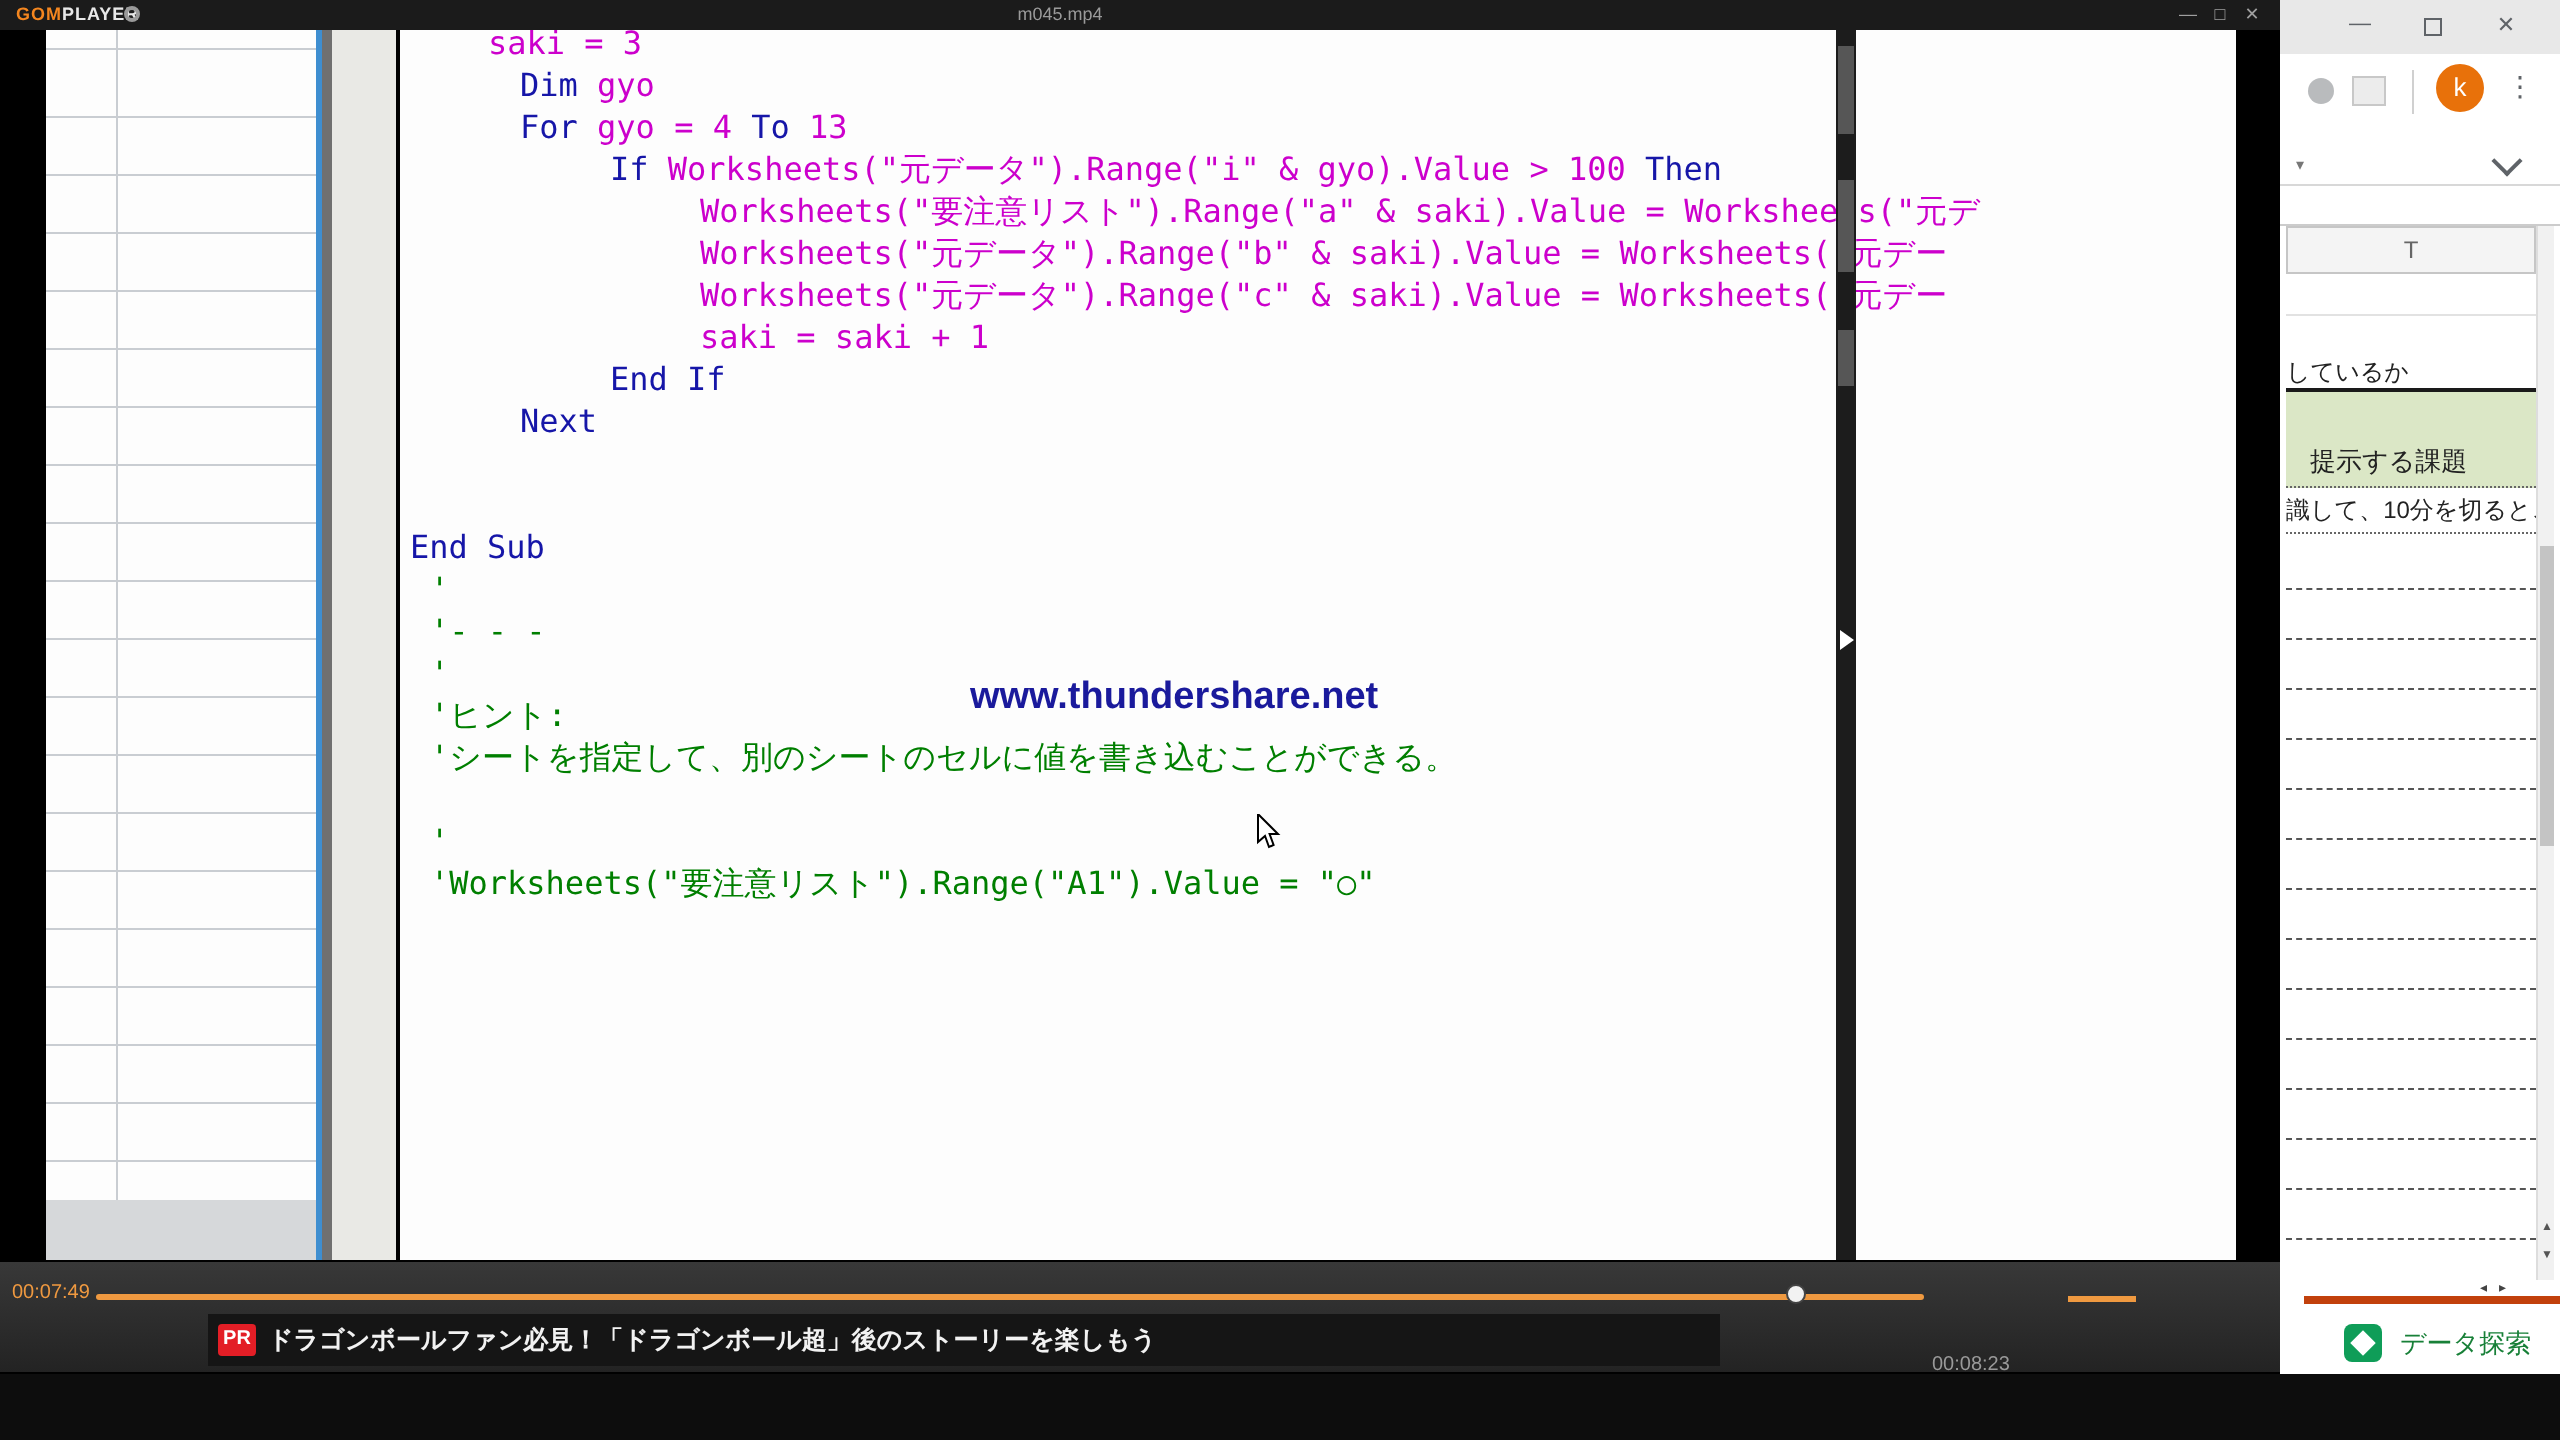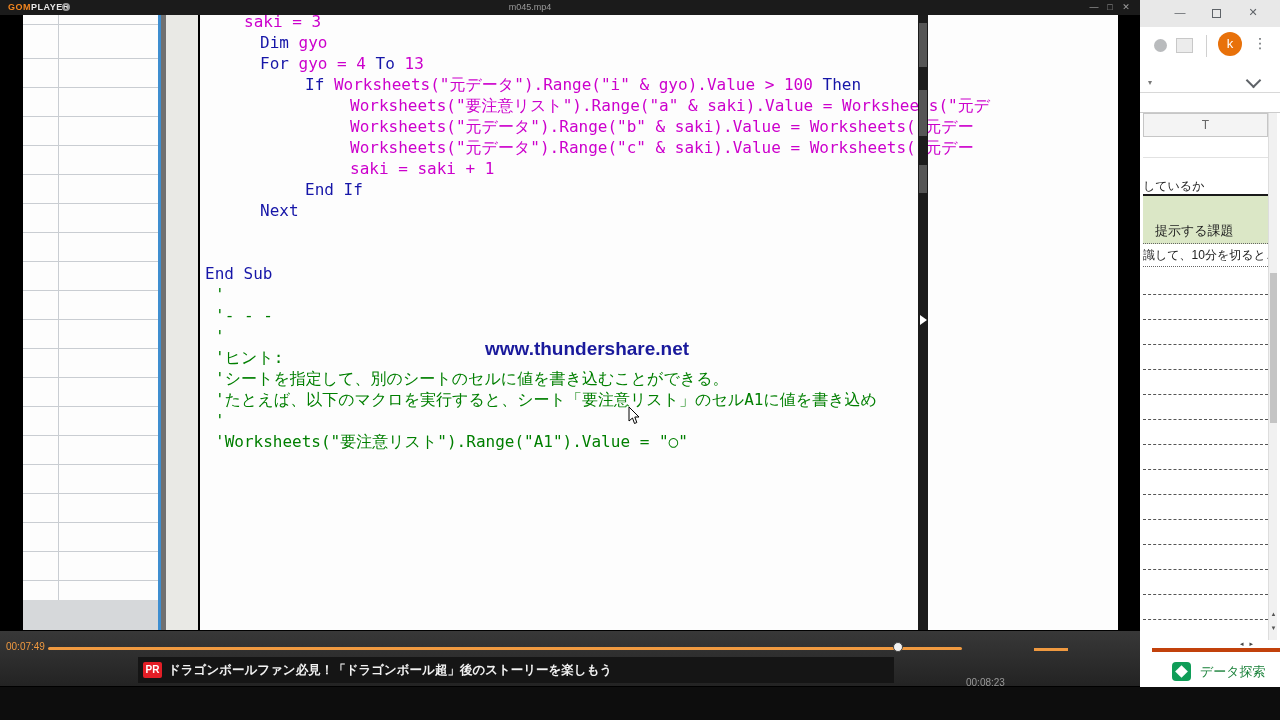--- a/index.html
+++ b/index.html
@@ -38,21 +38,21 @@
   #cursor{left:428px;top:392px;}
 
   
   #ctrl{left:0;top:630px;width:1140px;height:56px;background:linear-gradient(#383838,#232323);
     border-top:1px solid #000;box-sizing:border-box;}
   .timecur{left:6px;top:10px;font-size:10px;color:var(--accent,#e8a33d);}
   .timetot{left:966px;top:10px;font-size:10px;color:#999;margin-top:36px;}
   #track{left:48px;top:16px;width:914px;height:3px;background:#ef9940;border-radius:2px;}
   #handle{left:893px;top:11px;width:10px;height:10px;border-radius:50%;background:#f2f2f2;border:1px solid #444;box-sizing:border-box;}
   #vol{left:1034px;top:17px;width:34px;height:3px;background:#ef9940;}
-  #adbar{left:138px;top:26px;width:756px;height:26px;background:#151515;}
+  #adbar{left:104px;top:26px;width:756px;height:26px;background:#151515;}
   #prbadge{left:5px;top:5px;width:19px;height:16px;background:#e31e26;color:#fff;font-size:10px;
     font-weight:bold;text-align:center;line-height:16px;border-radius:2px;}
   #adtext{left:30px;top:0;height:26px;line-height:26px;font-size:12.5px;color:#f2f2f2;white-space:nowrap;font-weight:bold;}
 
   
   #browser{left:1140px;top:0;width:140px;height:687px;background:#fff;}
   #btitle{left:0;top:0;width:140px;height:27px;background:#e8e8e8;}
   .bwbtn{top:6px;font-size:11px;color:#5f6368;width:14px;text-align:center;}
   .bmaxsq{top:9px;width:9px;height:9px;border:1px solid #5f6368;box-sizing:border-box;}
   #btools{left:0;top:27px;width:140px;height:43px;background:#fff;}
@@ -130,21 +130,20 @@
           <div class="code-line" style="left: 150px; top: 124px;"><span class="c-id">Worksheets("元データ").Range("c" &amp; saki).Value = Worksheets("元デー</span></div>
           <div class="code-line" style="left: 150px; top: 145px; text-align: right;"><span class="c-id">saki = saki + 1</span></div>
           <div class="code-line" style="left: 105px; top: 166px;"><span class="c-kw">End If</span></div>
           <div class="code-line" style="left: 60px; top: 187px;"><span class="c-kw">Next</span></div>
           <div class="code-line" style="left: 5px; top: 250px;"><span class="c-kw">End Sub</span></div>
           <div class="code-line" style="left: 15px; top: 271px;"><span class="c-cm">'</span></div>
           <div class="code-line" style="left: 15px; top: 292px;"><span class="c-cm">'- - -</span></div>
           <div class="code-line" style="left: 15px; top: 313px;"><span class="c-cm">'</span></div>
           <div class="code-line" style="left: 15px; top: 334px;"><span class="c-cm">'ヒント:</span></div>
           <div class="code-line" style="left: 15px; top: 355px;"><span class="c-cm">'シートを指定して、別のシートのセルに値を書き込むことができる。</span></div>
-          <div class="code-line" style="left: 15px; top: 376px;"><span class="c-cm">'たとえば、以下のマクロを実行すると、シート「要注意リスト」のセルA1に値を書き込め</span></div>
           <div class="code-line" style="left: 15px; top: 397px;"><span class="c-cm">'</span></div>
           <div class="code-line" style="left: 15px; top: 418px;"><span class="c-cm">'Worksheets("要注意リスト").Range("A1").Value = "○"</span></div>
         </div>
 
       <div class="abs" id="vscroll">
         <div class="abs vthumb" style="top:8px;height:44px;"></div>
         <div class="abs vthumb" style="top:75px;height:46px;"></div>
         <div class="abs vthumb" style="top:150px;height:28px;"></div>
         <div class="abs" id="varrow"></div>
       </div>

